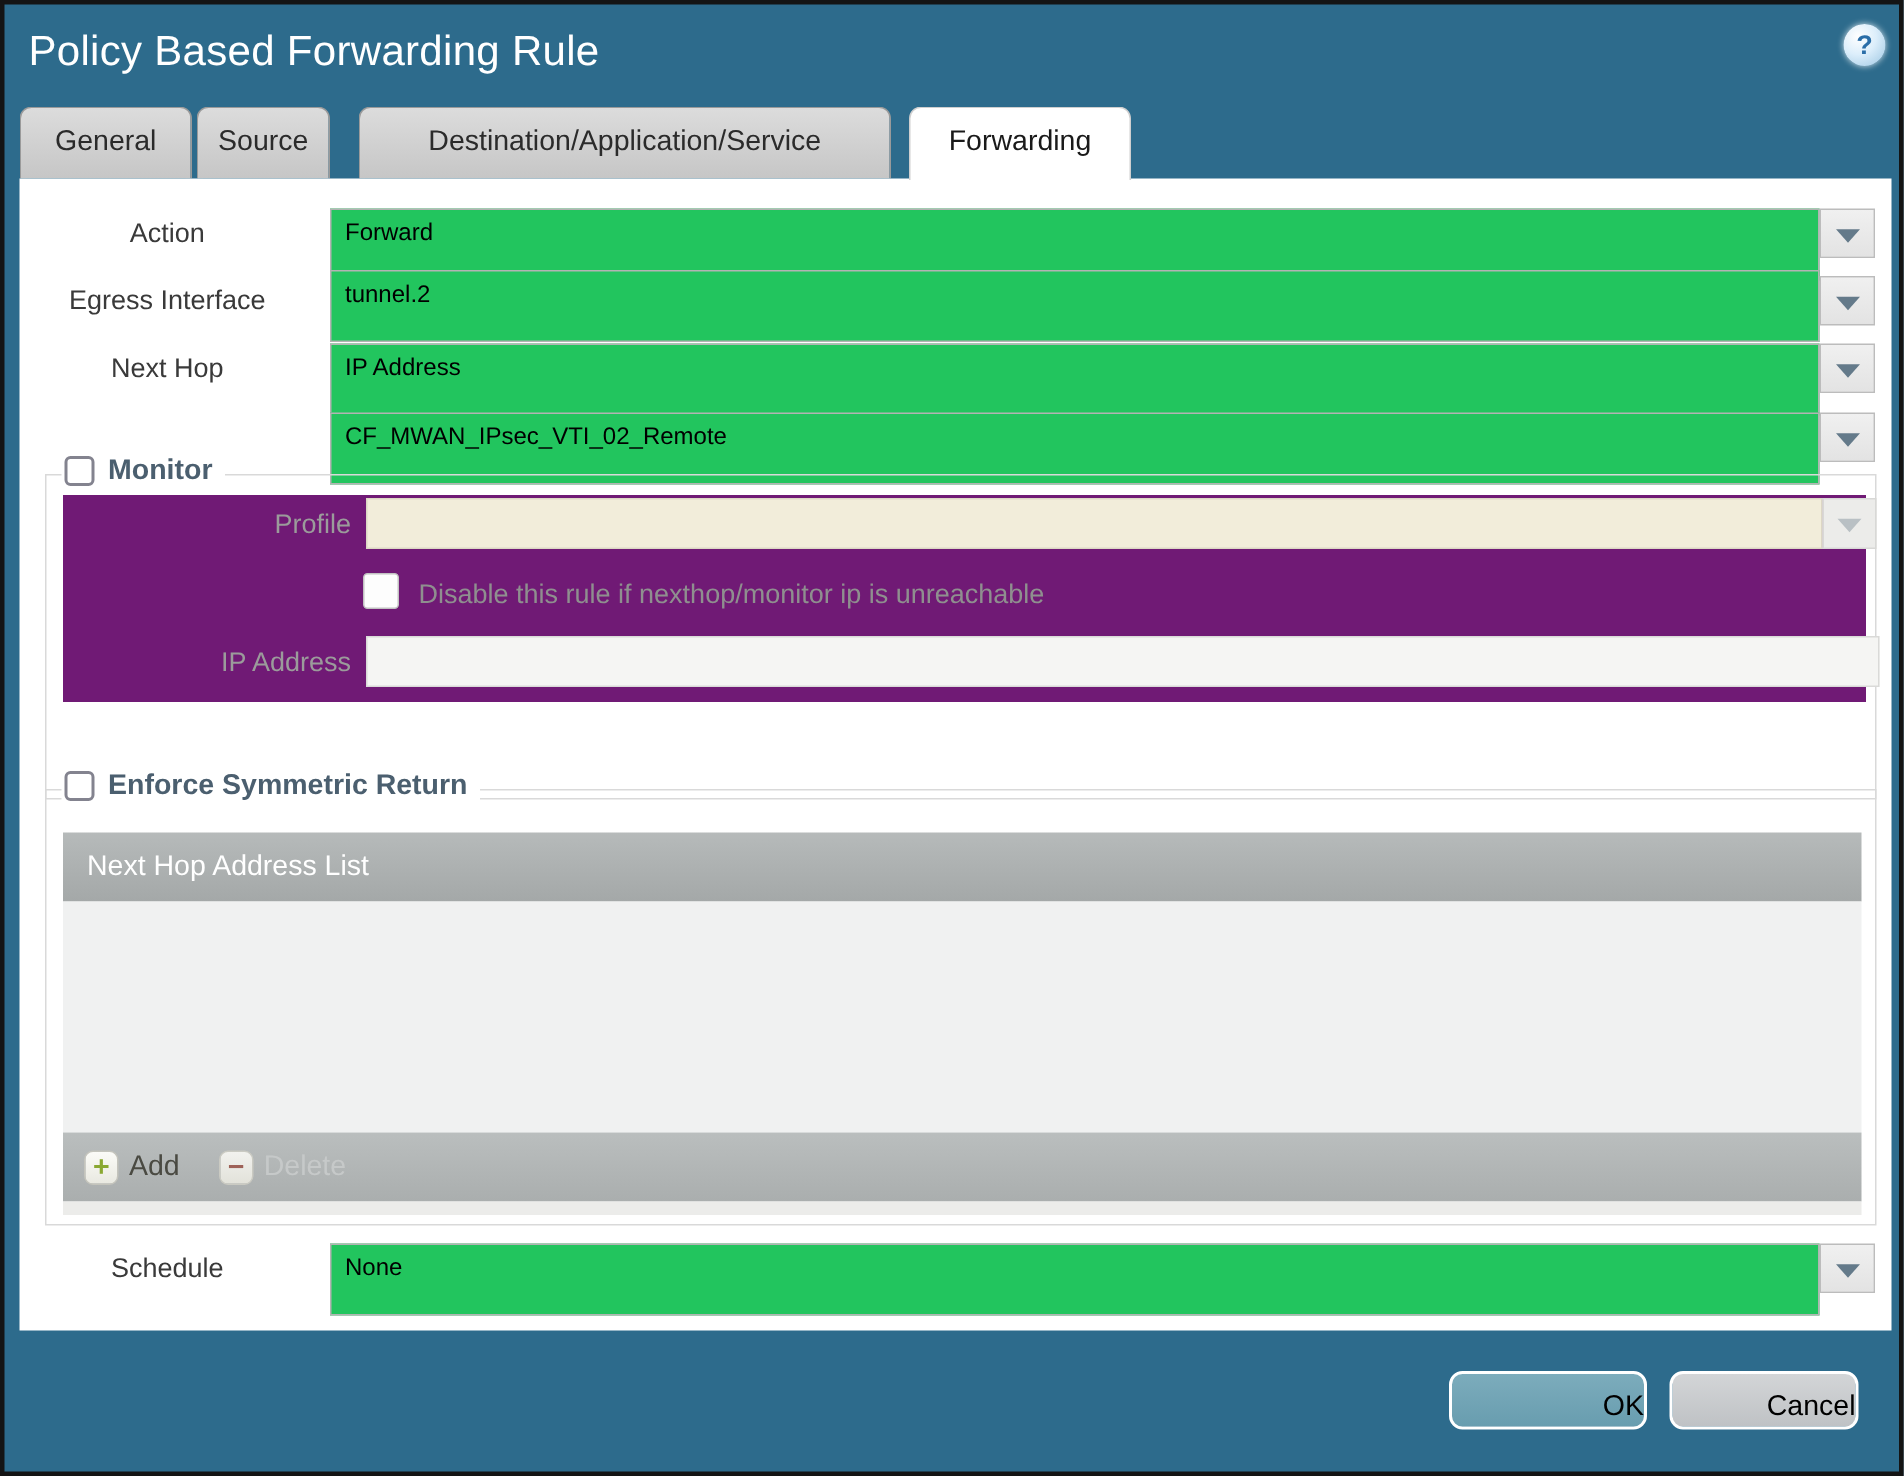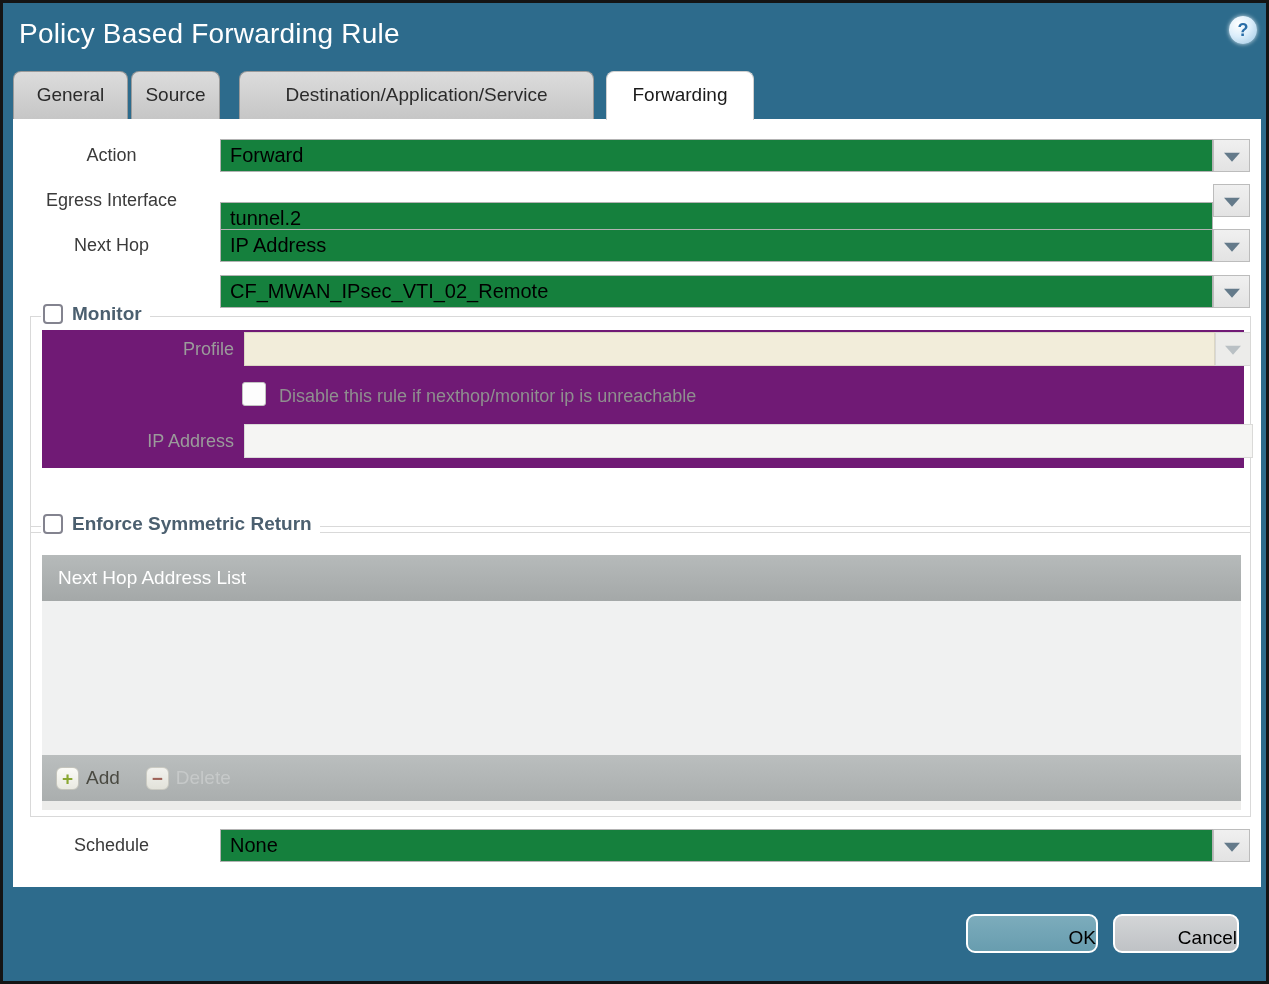--- a/index.html
+++ b/index.html
@@ -54,23 +54,23 @@
     background: #ffffff; z-index: 2;
   }
 
   
   .f-label {
     position: absolute; left: 0; width: 197px;
     text-align: center; color: #3a3a3a; font-size: 18px;
     line-height: 33px;
   }
   .f-input {
-    position: absolute; left: 207px; width: 993px; height: 33px;
-    background: #15803d; border: 1px solid #b3b3b3;
-    font-size: 20px; line-height: 31px; padding-left: 9px;
+    position: absolute; left: 207px; width: 993px; height: 48px;
+    background: #22c55e; border: 1px solid #b3b3b3;
+    font-size: 16px; line-height: 31px; padding-left: 9px;
     color: #000000; white-space: nowrap; overflow: hidden;
   }
   .dd-btn {
     position: absolute; left: 1200px; width: 37px; height: 33px;
     background: linear-gradient(#f0f0f0, #e3e3e3);
     border: 1px solid #bcbcbc; cursor: pointer;
   }
   .chev {
     position: absolute; left: 50%; top: 50%;
     transform: translate(-50%, -35%);
@@ -193,21 +193,21 @@
 
   <div class="panel">
 
     <div class="f-label" style="top:20px;">Action</div>
     <div class="f-input" style="top:20px;">Forward</div>
     <div class="dd-btn" style="top:20px;">
       <span class="chev"></span>
     </div>
 
     <div class="f-label" style="top:65px;">Egress Interface</div>
-    <div class="f-input" style="top:83px;">tunnel.2</div>
+    <div class="f-input" style="top:61px;">tunnel.2</div>
     <div class="dd-btn" style="top:65px;">
       <span class="chev"></span>
     </div>
 
     <div class="f-label" style="top:110px;">Next Hop</div>
     <div class="f-input" style="top:110px;">IP Address</div>
     <div class="dd-btn" style="top:110px;">
       <span class="chev"></span>
     </div>
 

